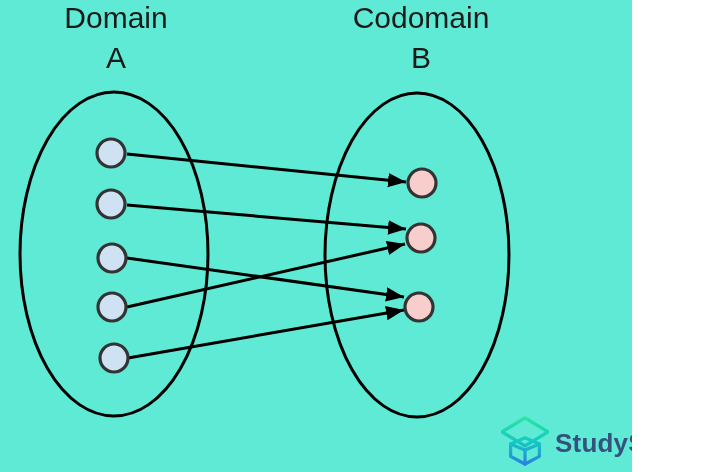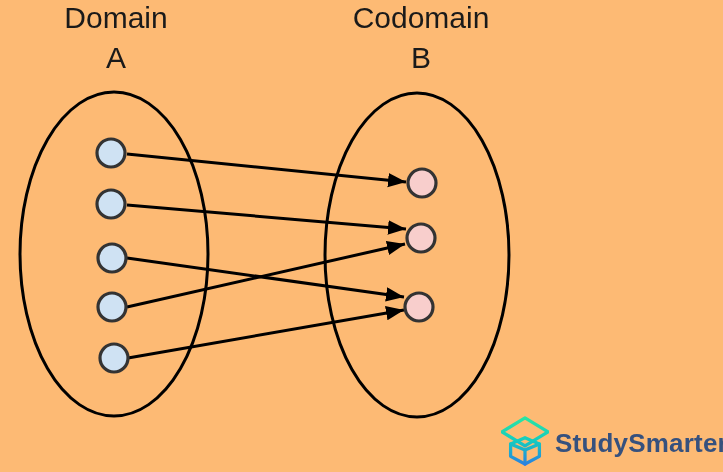--- a/index.html
+++ b/index.html
@@ -3,23 +3,23 @@
 <meta charset="utf-8">
 <style>
   html, body {
     margin: 0;
     padding: 0;
     background: #ffffff;
     font-family: "Liberation Sans", sans-serif;
   }
   .stage {
     position: relative;
-    width: 723px;
+    width: 632px;
     height: 472px;
-    background: #fdba74;
+    background: #5eead4;
     overflow: hidden;
   }
   #diagram {
     position: absolute;
     left: 0;
     top: 0;
   }
   .set-label {
     font-family: "Liberation Sans", sans-serif;
     font-size: 30px;

